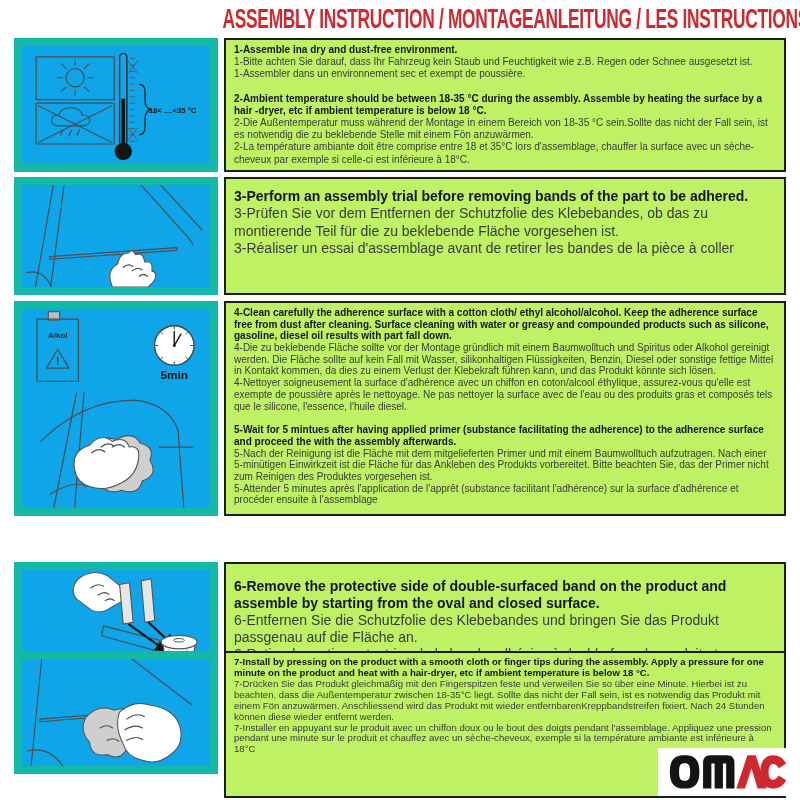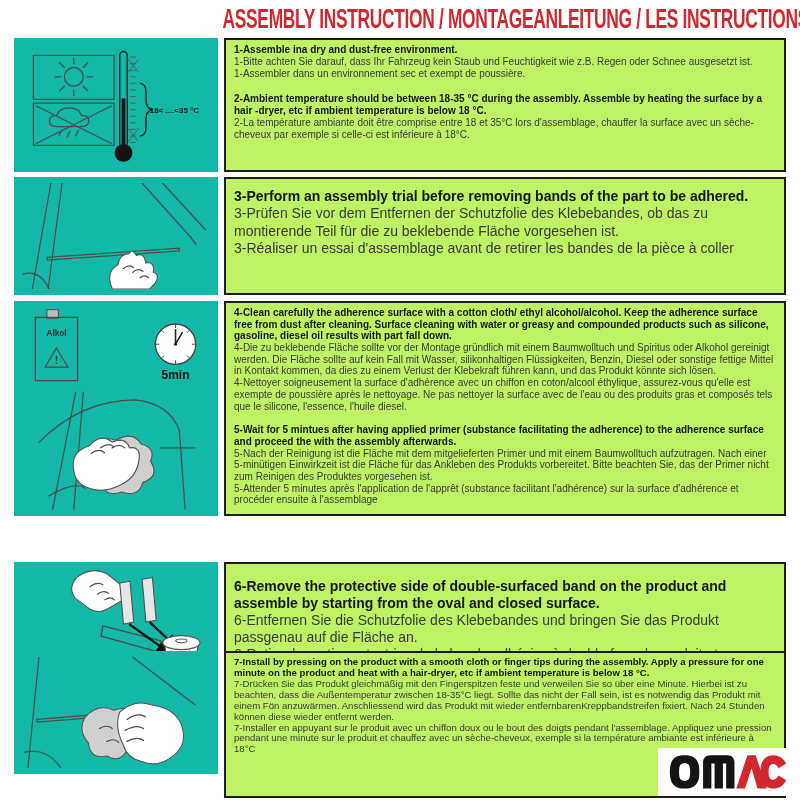--- a/index.html
+++ b/index.html
@@ -3,21 +3,21 @@
 <meta charset="utf-8">
 <style>
   html,body{margin:0;padding:0;background:#fff;}
   body{width:800px;height:800px;position:relative;overflow:hidden;
        font-family:"Liberation Sans",sans-serif;color:#1c1c1c;}
   .title{position:absolute;top:3px;left:0;width:800px;text-align:center;
          color:#d0282e;font-weight:bold;white-space:nowrap;}
   .title span{display:inline-block;font-size:28px;letter-spacing:-0.5px;
          transform:scaleX(0.62);transform-origin:center;}
   .row{position:absolute;left:14px;width:772px;display:flex;align-items:flex-start;}
-  .ill{width:204px;flex:none;border:6px solid #14b8a6;background:#14b8a6;box-sizing:border-box;}
+  .ill{width:204px;flex:none;border:8px solid #14b8a6;background:#0ea5e9;box-sizing:border-box;}
   .txt{flex:1;margin-left:6px;border:2px solid #1d1d1d;background:#bef264;box-sizing:border-box;
        padding:4px 8px 2px 8px;overflow:hidden;}
   .row1{top:38px;}  .row1 .ill,.row1 .txt{height:134px;}
   .row2{top:177px;} .row2 .ill,.row2 .txt{height:118px;}
   .row3{top:301px;} .row3 .ill,.row3 .txt{height:215px;}
   .row4{top:521px;} .row4 .ill,.row4 .txt{height:125px;margin-top:41px;}
   .row5{top:651px;} .row5 .ill{height:123px;} .row5 .txt{height:147px;}
   .txt p{margin:0;}
   .txt .en{font-weight:bold;color:#161616;}
   .txt .de,.txt .fr{font-weight:normal;color:#3a3a3a;}
@@ -66,20 +66,21 @@
     </svg>
   </div>
   <div class="txt">
     <div class="step">
       <p class="en">1-Assemble ina dry and dust-free environment.</p>
       <p class="de">1-Bitte achten Sie darauf, dass Ihr Fahrzeug kein Staub und Feuchtigkeit wie z.B. Regen oder Schnee ausgesetzt ist.</p>
       <p class="fr">1-Assembler dans un environnement sec et exempt de poussière.</p>
     </div>
     <div class="step">
       <p class="en">2-Ambient temperature should be between 18-35 °C  during the assembly. Assemble by heating the surface by a hair -dryer, etc if ambient temperature is below 18 °C.</p>
+      <p class="de">2-Die Außentemperatur muss während der Montage in einem Bereich von 18-35 °C  sein.Sollte das nicht der Fall sein, ist es notwendig die zu beklebende Stelle mit einem Fön anzuwärmen.</p>
       <p class="fr">2-La température ambiante doit être comprise entre 18 et 35°C lors d'assemblage, chauffer la surface avec un sèche-cheveux par exemple si celle-ci est inférieure à 18°C.</p>
     </div>
   </div>
 </div>
 
 <div class="row row2">
   <div class="ill">
     <svg viewBox="0 0 200 114">
       <path class="ln" d="M30,0 L10,114 M42,0 L27,114"></path>
       <path class="ln" d="M128,0 L180,58 L186,66"></path>

